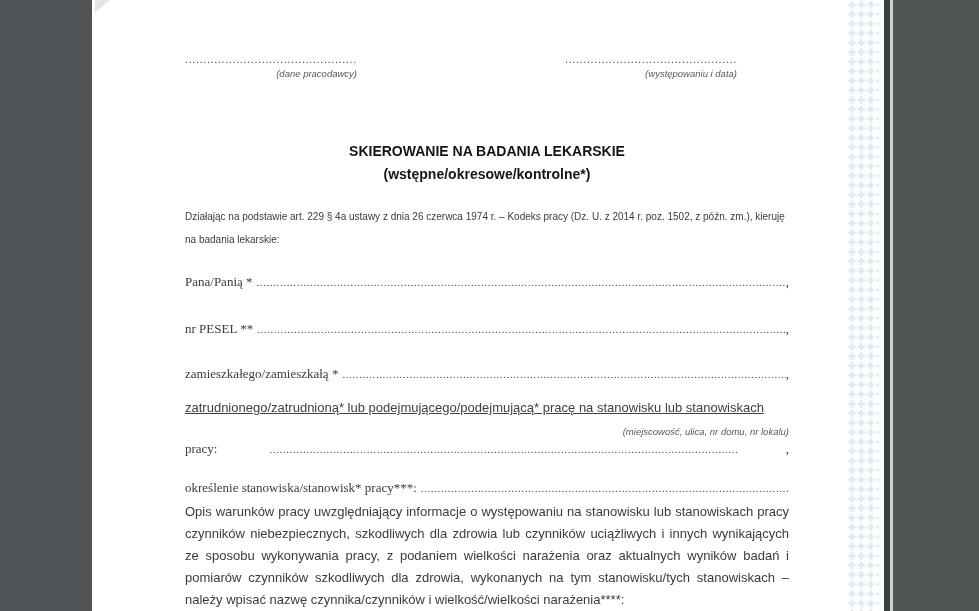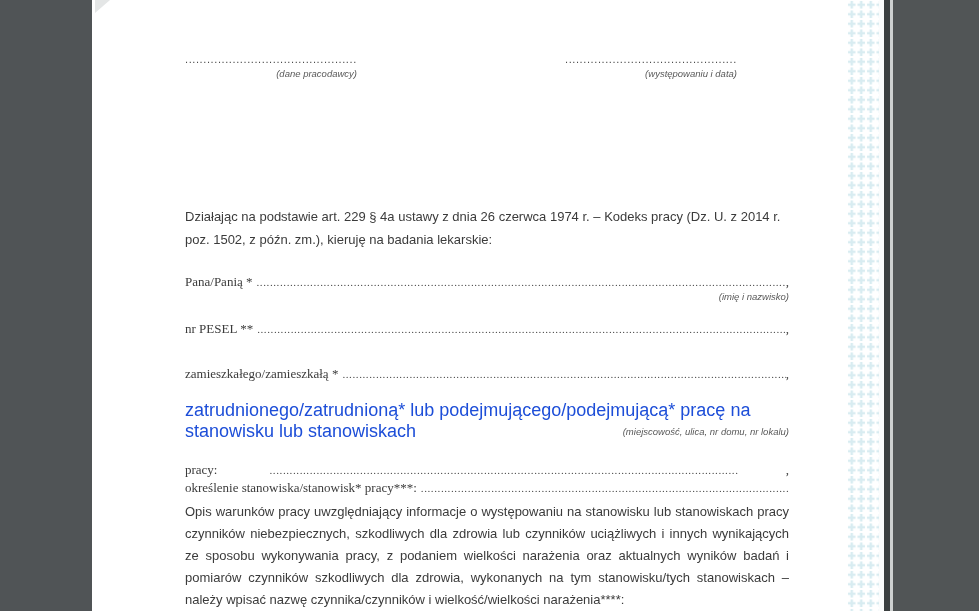--- a/index.html
+++ b/index.html
@@ -99,21 +99,21 @@
 
   .title-block {
     top: 140px;
     text-align: center;
     font-weight: bold;
     color: #141414;
     font-size: 14px;
     line-height: 23px;
   }
   .para {
-    font-size: 13px;
+    font-size: 10px;
     line-height: 23px;
     color: #3b3b3b;
   }
   .intro { top: 205px; }
 
   .field-line {
     display: flex;
     align-items: baseline;
     font-size: 13px;
     color: #3b3b3b;
@@ -129,22 +129,22 @@
     letter-spacing: 0.6px;
     color: #4a4a4a;
   }
   .field-line .comma { white-space: nowrap; }
 
   .f-pana   { top: 274px; }
   .h-imie   { top: 291px; }
   .f-pesel  { top: 321px; }
   .f-zam    { top: 366px; }
   .h-miejsc { top: 396px; margin-top: 30px; }
-  .f-zatr   { top: 400px; font-size: 18px; color: #1d4ed8; }
-  .f-pracy  { top: 462px; gap: 48px; }
+  .f-zatr   { top: 400px; font-size: 13px; color: #404040; text-decoration: underline; }
+  .f-pracy  { top: 441px; gap: 48px; }
   .f-okr    { top: 480px; }
   .opis {
     top: 501px;
     text-align: justify;
     font-size: 13px;
     line-height: 22px;
   }
   .bottom-dots { top: 606px; }
 </style>
 </head>
@@ -157,29 +157,32 @@
 
     <div class="hdr-col hdr-left">
       <div class="dotline">....................................................................................................................................................................................................................................................................................................................................................................................................................</div>
       <div class="hint">(dane pracodawcy)</div>
     </div>
     <div class="hdr-col hdr-right">
       <div class="dotline">....................................................................................................................................................................................................................................................................................................................................................................................................................</div>
       <div class="hint">(występowaniu i data)</div>
     </div>
 
+    <div class="block title-block">
+      <div>SKIEROWANIE NA BADANIA LEKARSKIE</div>
+      <div>(wstępne/okresowe/kontrolne*)</div>
+    </div>
 
     <div class="block para intro">Działając na podstawie art. 229 § 4a ustawy z dnia 26 czerwca 1974 r. – Kodeks pracy (Dz. U. z 2014 r. poz. 1502, z późn. zm.), kieruję na badania lekarskie:</div>
 
     <div class="block field-line f-pana">
       <span class="label">Pana/Panią *</span>
       <span class="dotfill">....................................................................................................................................................................................................................................................................................................................................................................................................................</span>
       <span class="comma">,</span>
     </div>
-    <div class="block hint h-imie">(imię i nazwisko)</div>
 
     <div class="block field-line f-pesel">
       <span class="label">nr PESEL **</span>
       <span class="dotfill">....................................................................................................................................................................................................................................................................................................................................................................................................................</span>
       <span class="comma">,</span>
     </div>
 
     <div class="block field-line f-zam">
       <span class="label">zamieszkałego/zamieszkałą *</span>
       <span class="dotfill">....................................................................................................................................................................................................................................................................................................................................................................................................................</span>

